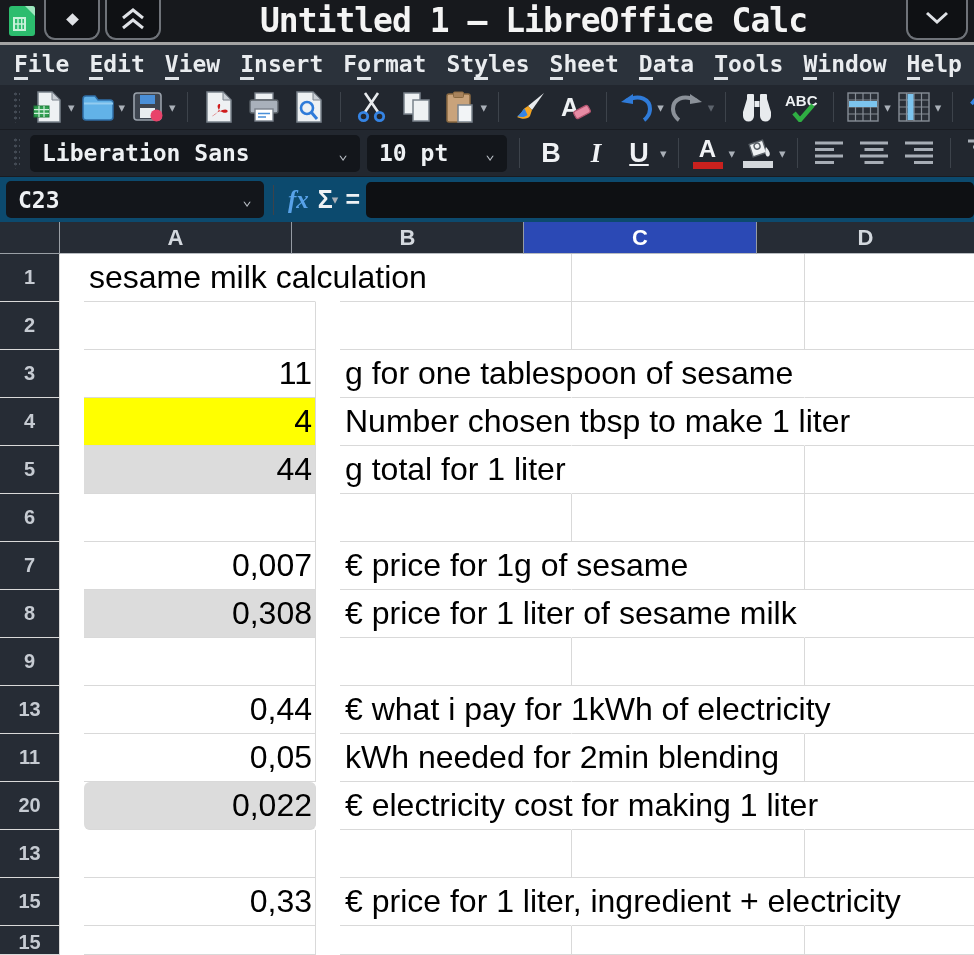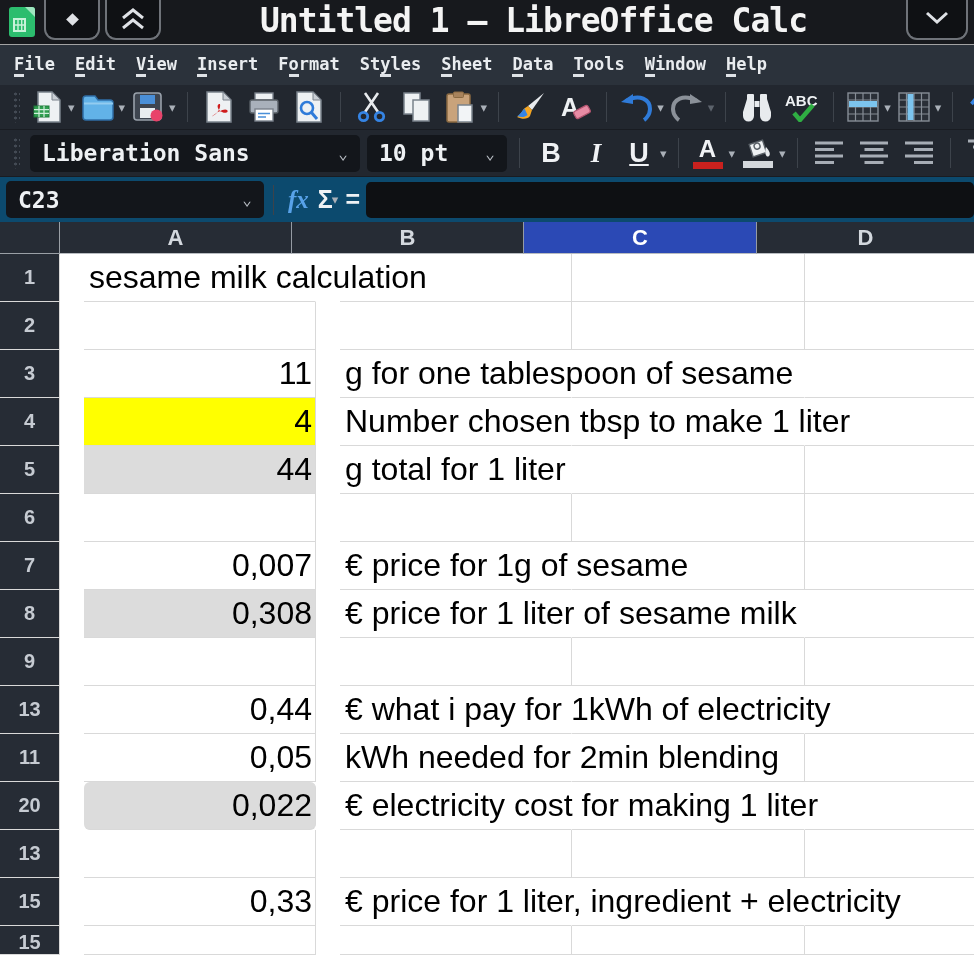--- a/index.html
+++ b/index.html
@@ -1,34 +1,34 @@
 <!DOCTYPE html>
 <html><head>
 <meta charset="utf-8">
 <style>
   * { margin:0; padding:0; box-sizing:border-box; }
   body { background:#000; font-family:"Liberation Sans", sans-serif; }
   .window { width:974px; height:955px; overflow:hidden; position:relative; background:#fff; }
 
   
-  .titlebar { height:45px; background:#17191d; border-bottom:1px solid #a3a3a3;
+  .titlebar { height:45px; background:#17191d; border-bottom:3px solid #a3a3a3;
               display:flex; align-items:stretch; }
   .appicon { width:34px; display:flex; align-items:center; justify-content:center; margin-left:5px; }
   .tb-tab { width:56px; height:40px; margin-left:5px; background:#0f1114;
             border:2px solid #6f7379; border-top:none; border-radius:0 0 11px 11px;
             display:flex; align-items:center; justify-content:center; }
   .tb-tab.right { margin-left:0; margin-right:6px; width:62px; }
   .diamond { width:9px; height:9px; background:#dfe2e6; transform:rotate(45deg); }
   .wtitle { flex:1; text-align:center; color:#f4f4f4; font-family:"DejaVu Sans Mono", monospace;
             font-weight:bold; font-size:33px; line-height:42px; letter-spacing:-1px;
             white-space:nowrap; overflow:hidden; }
 
   
   .menubar { height:40px; background:#2b323b; display:flex; align-items:center; padding-left:4px;
-             font-family:"DejaVu Sans Mono", monospace; font-weight:bold; font-size:17px;
+             font-family:"DejaVu Sans Mono", monospace; font-weight:bold; font-size:23px;
              color:#e9ecef; white-space:nowrap; }
   .menu-item { padding:0 10px; cursor:default; }
   .menu-item .mn { display:inline-block; border-bottom:3px solid #dfe3e7; padding-bottom:0px; }
 
   
   .toolbar { background:#22272f; display:flex; align-items:center; padding-left:13px;
              border-bottom:1px solid #191c22; white-space:nowrap; overflow:hidden; }
   .toolbar.std { height:45px; gap:7px; }
   .toolbar.fmt { height:47px; gap:7px; }
   .handle { width:7px; height:32px; flex:none; margin-right:3px;

